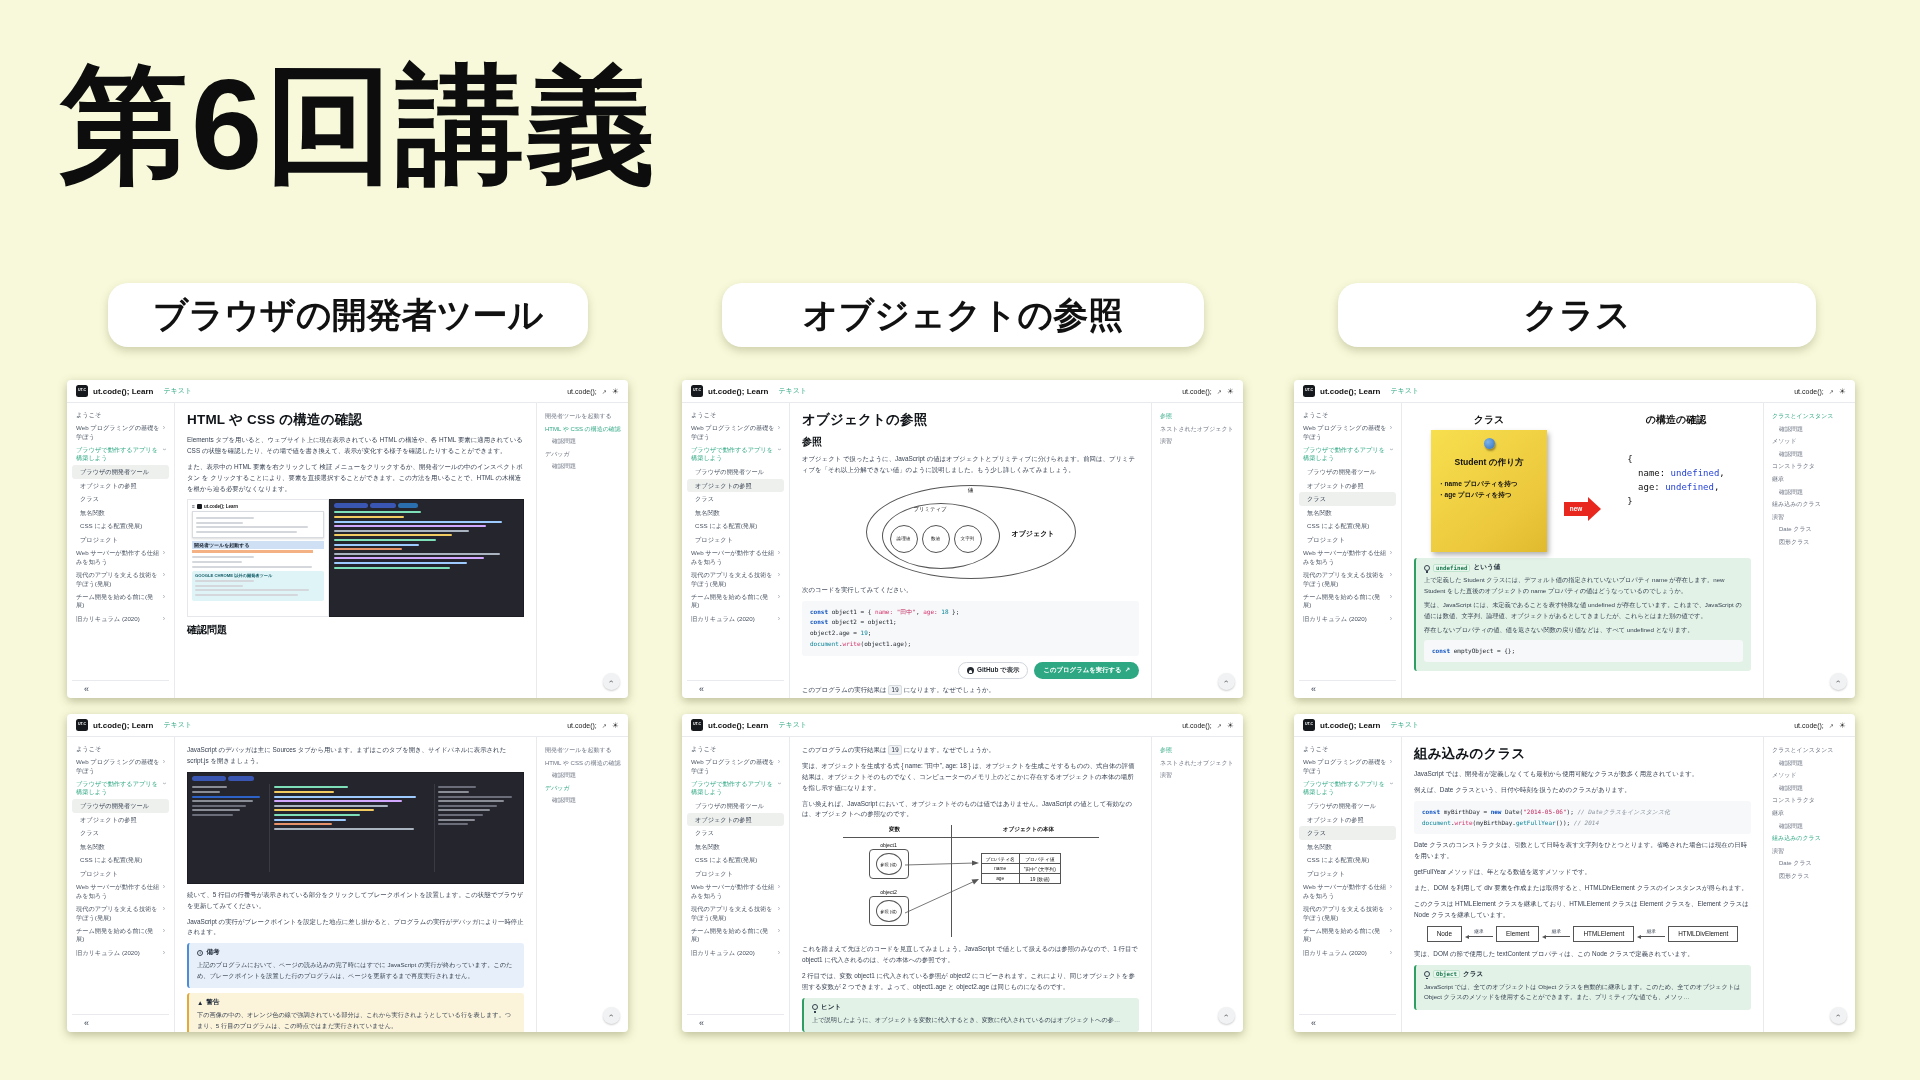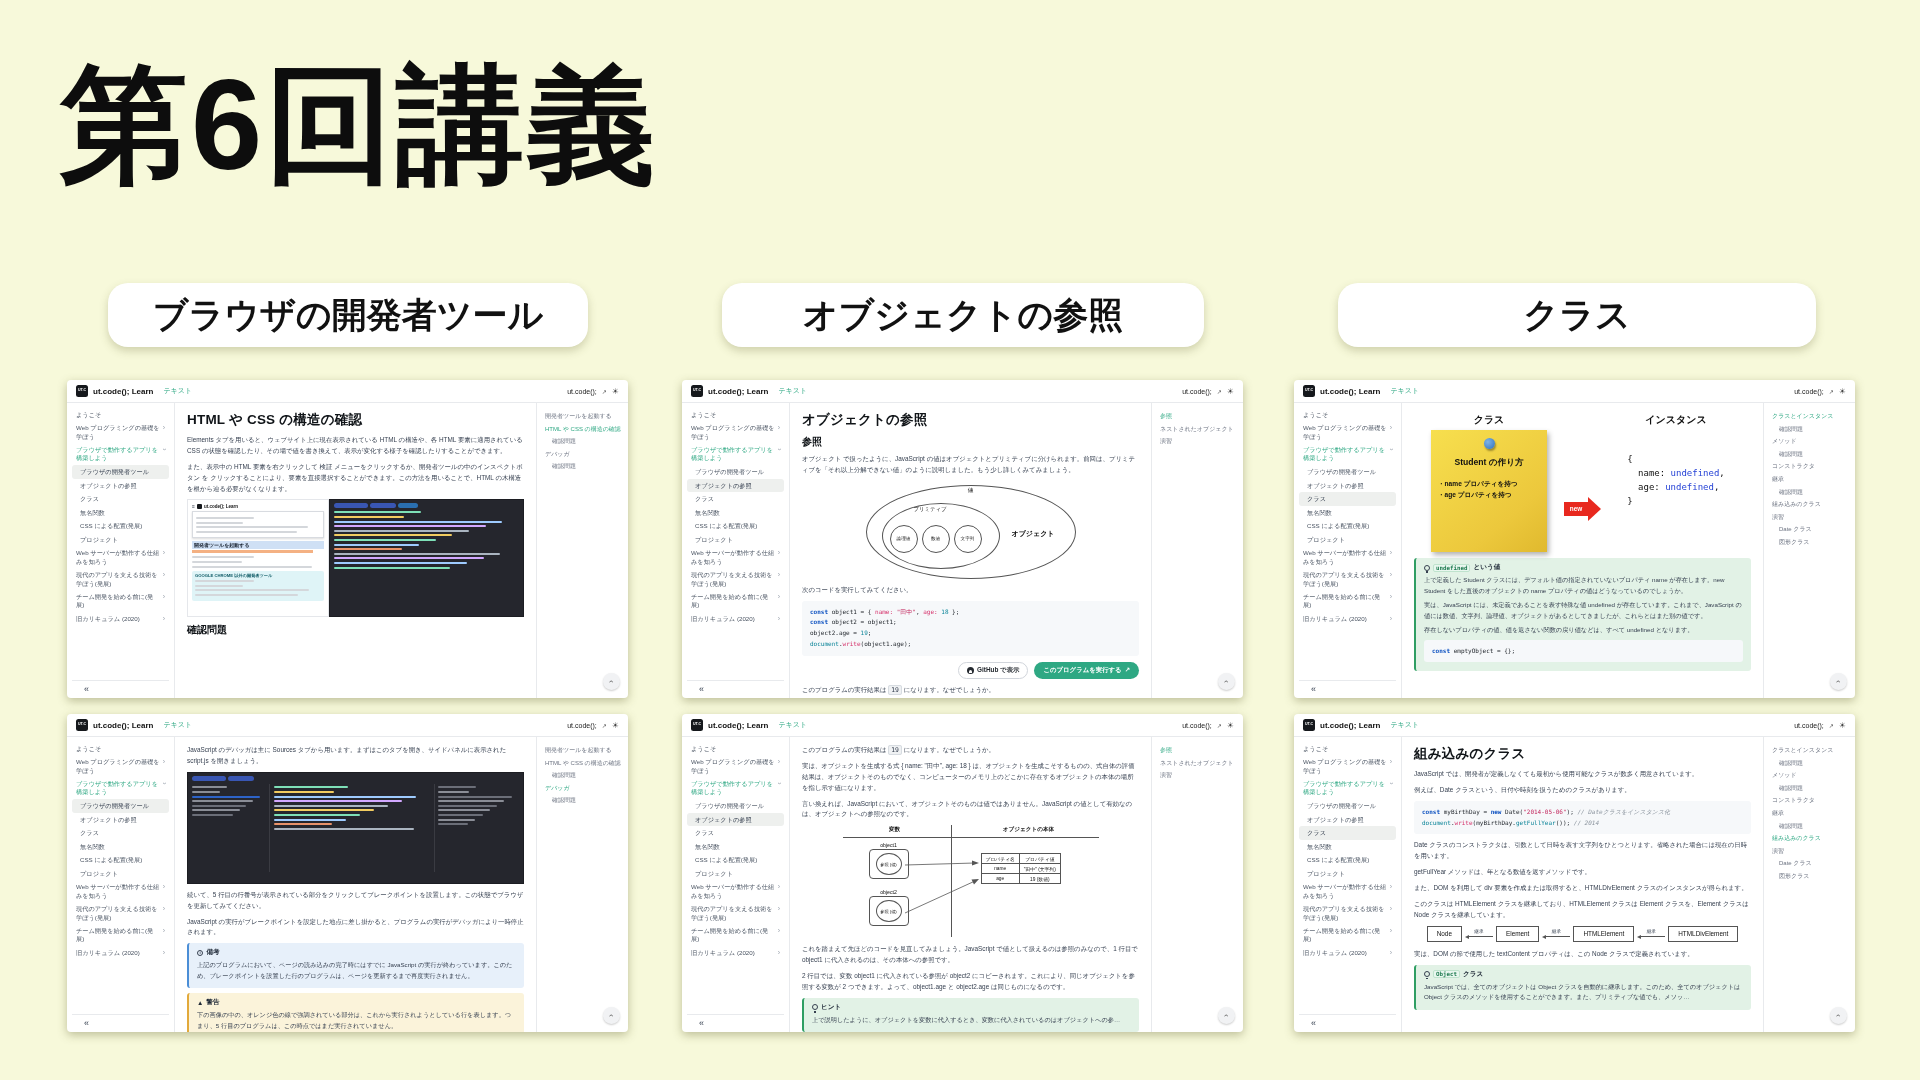--- a/index.html
+++ b/index.html
@@ -496,21 +496,21 @@
             <div class="note-title">Student の作り方</div>
             <div class="note-li">・name プロパティを持つ</div>
             <div class="note-li">・age プロパティを持つ</div>
           </div>
         </div>
         <div class="arrow-wrap">
           <span class="arrow-body">new</span>
           <span class="arrow-head"></span>
         </div>
         <div class="inst-wrap">
-          <div class="cls-col-h">インスタンス</div>
+          <div class="cls-col-h">の構造の確認</div>
           <div class="inst-code">
               <div class="code-line"><span>{</span></div>
               <div class="code-line"><span>  name: </span><span class="tk-u">undefined</span><span>,</span></div>
               <div class="code-line"><span>  age: </span><span class="tk-u">undefined</span><span>,</span></div>
               <div class="code-line"><span>}</span></div>
             </div>
         </div>
       </div>
       <div class="box hint">
         <div class="box-title">

